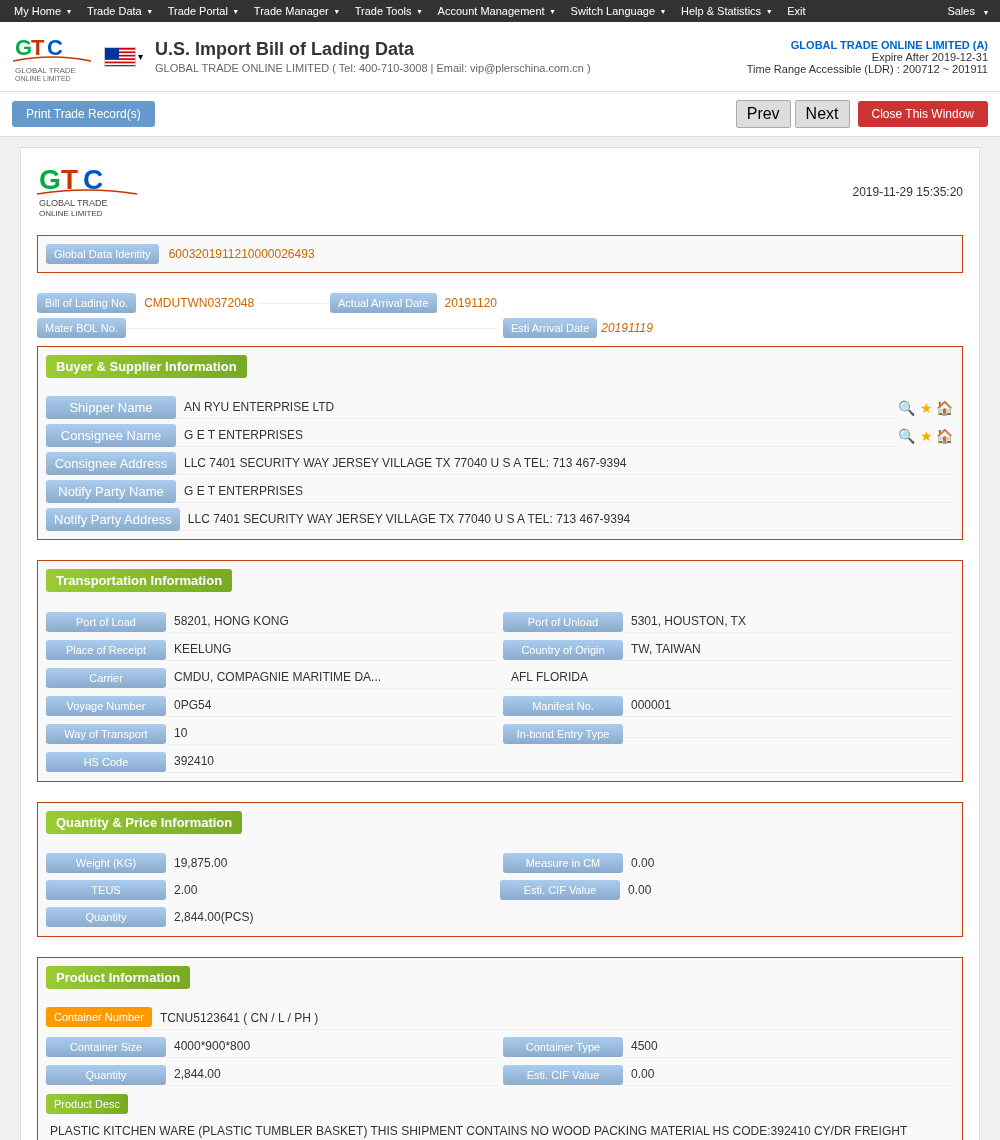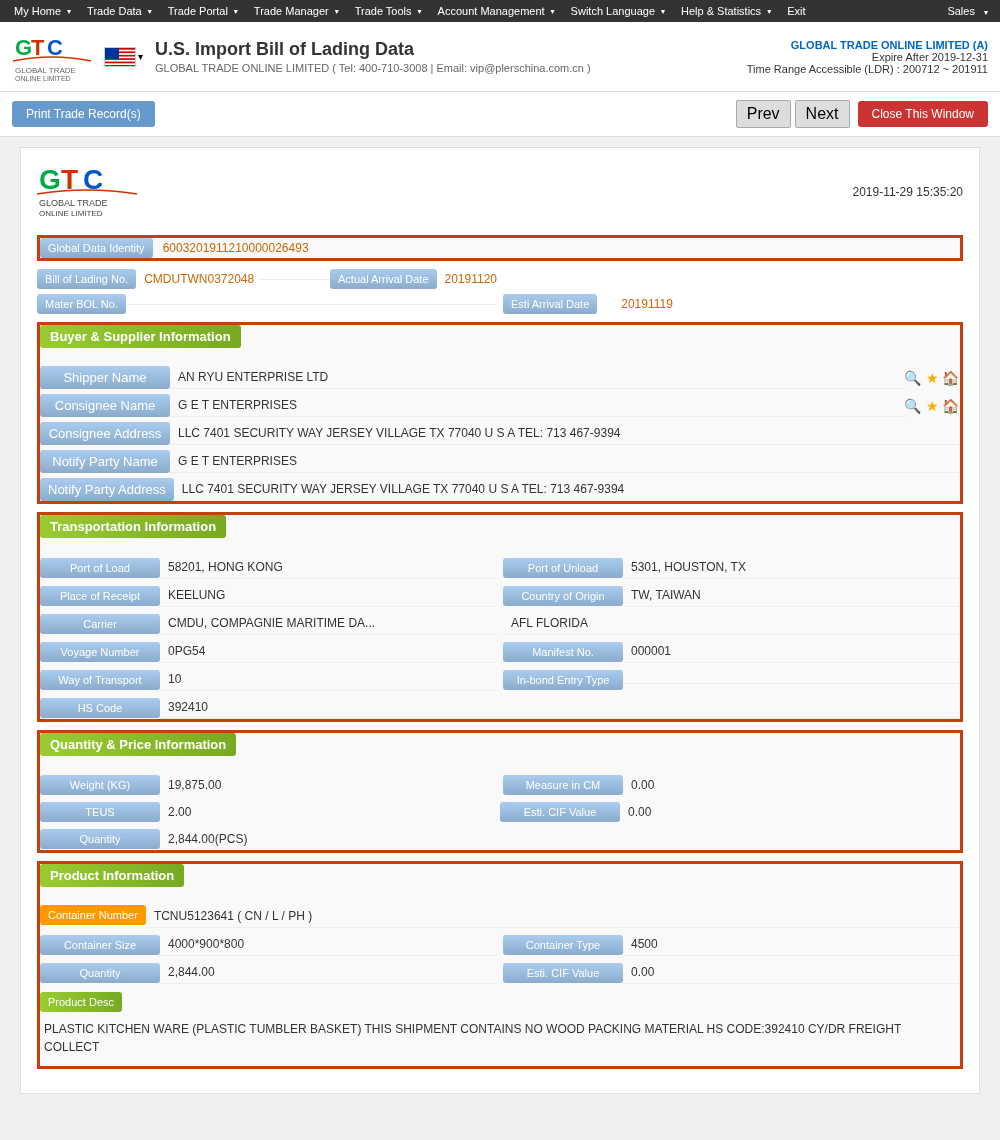--- a/index.html
+++ b/index.html
@@ -57,21 +57,21 @@
     .t-value { color: #333; padding: 4px 8px; font-size: 12px; border-bottom: 1px solid #eee; flex: 1; }
     .q-label { background: linear-gradient(to bottom, #aaccee, #8aabcc); color: #fff; padding: 4px 8px; border-radius: 3px; font-size: 11px; text-align: center; min-width: 120px; flex-shrink: 0; }
     .q-value { color: #333; padding: 4px 8px; font-size: 12px; flex: 1; }
 
     
     .container-label { background: #ff9900; color: #fff; padding: 4px 8px; border-radius: 3px; font-size: 11px; text-align: center; flex-shrink: 0; }
     .container-value { color: #333; padding: 4px 8px; font-size: 12px; border-bottom: 1px solid #eee; flex: 1; }
     .prod-desc-label { background: linear-gradient(to right, #99cc33, #77aa22); color: #fff; padding: 4px 8px; border-radius: 3px; font-size: 11px; display: inline-block; margin-bottom: 4px; }
     .desc-text { color: #333; font-size: 12px; line-height: 1.5; padding: 4px; }
 
-    .row-wrapper { background: #f9f9f9; border: 3px solid #c2410c; margin-bottom: 8px; position: relative; }
+    .row-wrapper { background: #f9f9f9; border: 1px solid #c2410c; padding: 8px; margin-bottom: 20px; position: relative; }
   </style>
 </head>
 <body>
 
 <div class="top-nav">
   <div class="nav-item">
     <span>My Home</span>
     <span class="nav-arrow">▾</span>
   </div>
   <div class="nav-item">
@@ -194,21 +194,21 @@
       </div>
       <div></div>
     </div>
     <div style="display:grid; grid-template-columns:1fr 1fr; gap:6px; margin-top:5px;">
       <div style="display:flex; align-items:center;">
         <span class="field-label">Mater BOL No.</span>
         <span class="field-value" style="padding-left:8px; border-bottom:1px solid #eee; flex:1;"></span>
       </div>
       <div style="display:flex; align-items:center;">
         <span class="field-label">Esti Arrival Date</span>
-        <span class="field-value-orange" style="padding-left:24px;">20191119</span>
+        <span class="field-value-orange" style="padding-left:4px;font-style:italic;">20191119</span>
       </div>
     </div>
   </div>
 
   <div class="row-wrapper">
     <div style="margin-bottom:8px;">
       <span class="section-label">Buyer &amp; Supplier Information</span>
     </div>
 
     <div style="display:flex; align-items:center; margin-bottom:5px;">

